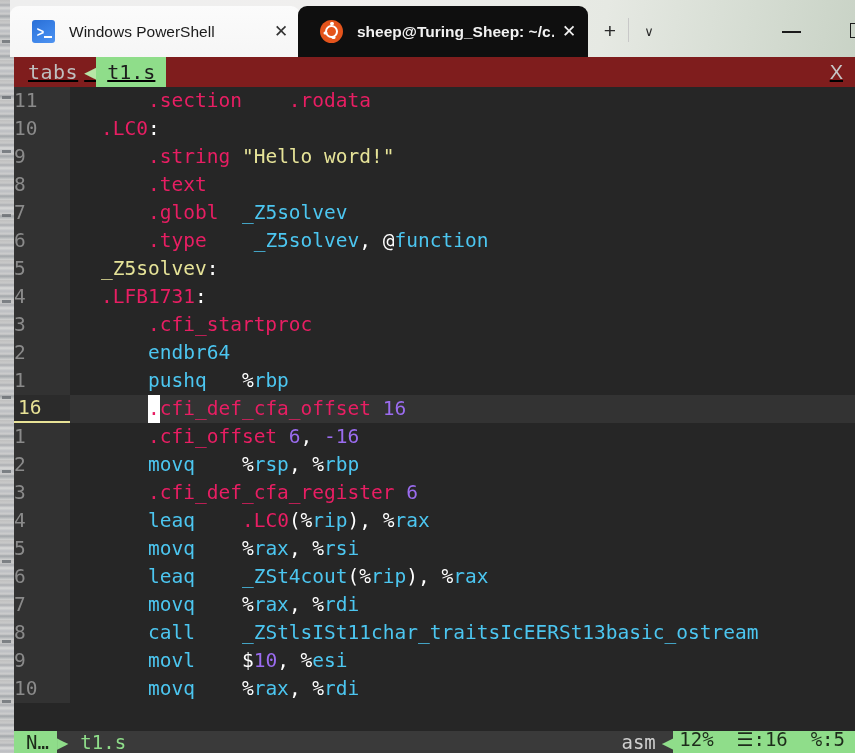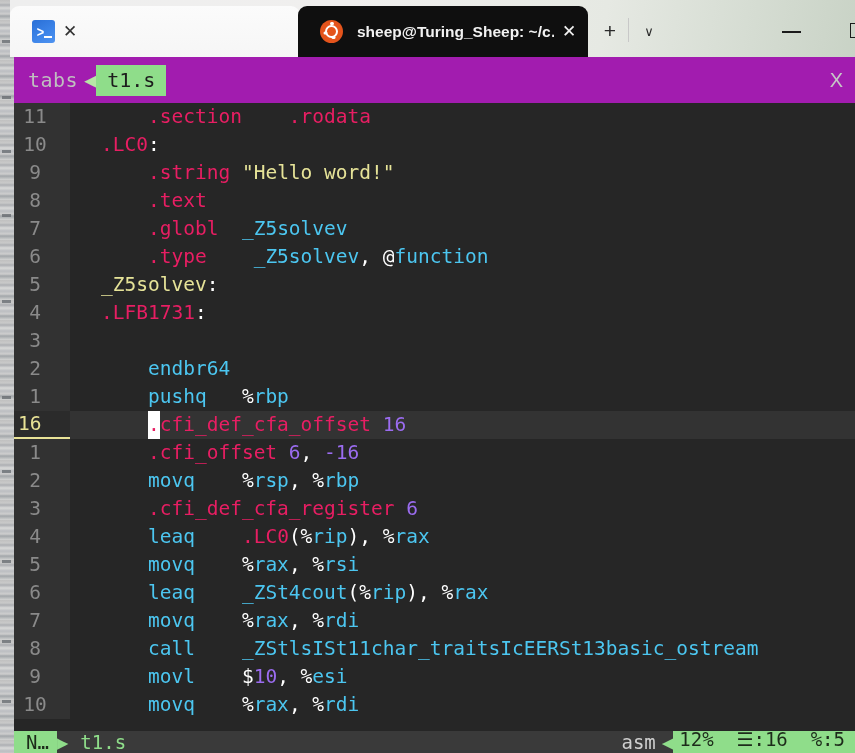--- a/index.html
+++ b/index.html
@@ -148,23 +148,23 @@
     width: 841px; height: 696px;
     background: #262626;
     overflow: hidden;
     font-family: "DejaVu Sans Mono", monospace;
     font-size: 19.5px;
   }
 
   
   #tabline {
     position: relative;
-    height: 46px;
-    background: #a21caf;
-    display: flex; align-items: center;
+    height: 30px;
+    background: #7f1d1d;
+    display: flex; align-items: center; text-decoration: underline;
   }
   #tabline-label {
     color: #bfbfbf;
     font-size: 20px;
     padding-left: 14px;
     letter-spacing: .5px;
   }
   #tabline-sep {
     color: #b7e6a6;
     font-size: 20px;
@@ -195,21 +195,21 @@
     position: relative;
     height: 28px;
     display: flex;
     align-items: center;
     white-space: pre;
   }
   .code-line.cursorline { background: #333333; }
   .lnum {
     width: 56px;
     flex: 0 0 auto;
-    text-align: center;
+    text-align: left;
     padding-right: 14px;
     box-sizing: border-box;
     color: #8a8a8a;
     font-size: 19.5px;
     background: #323232;
     height: 28px;
     line-height: 28px;
   }
   .code-line.cursorline .lnum {
     color: #e8e296;
@@ -294,20 +294,21 @@
   <div class="flek" style="top:470px"></div>
   <div class="flek" style="top:560px"></div>
   <div class="flek" style="top:640px"></div>
   <div class="flek" style="top:700px"></div>
 </div>
 
 <div id="titlebar">
 
   <div class="tab" id="tab-powershell">
     <span class="tab-icon ps-icon"></span>
+    <span class="tab-title">Windows PowerShell</span>
     <span class="tab-close">✕</span>
   </div>
 
   <div class="tab" id="tab-ubuntu">
     <span class="tab-icon ubuntu-icon"></span>
     <span class="tab-title">sheep@Turing_Sheep: ~/c…</span>
     <span class="tab-close">✕</span>
   </div>
 
   <div id="newtab-btn">+</div>
@@ -329,21 +330,21 @@
 
   <div id="code-area">
       <div class="code-line"><span class="lnum">11</span><span class="ltext"><span class="c-plain">    </span><span class="c-dir">.section</span><span class="c-plain">    </span><span class="c-dir">.rodata</span></span></div>
       <div class="code-line"><span class="lnum">10</span><span class="ltext"><span class="c-dir">.LC0</span><span class="c-plain">:</span></span></div>
       <div class="code-line"><span class="lnum">9</span><span class="ltext"><span class="c-plain">    </span><span class="c-dir">.string</span><span class="c-plain"> </span><span class="c-str">"Hello word!"</span></span></div>
       <div class="code-line"><span class="lnum">8</span><span class="ltext"><span class="c-plain">    </span><span class="c-dir">.text</span></span></div>
       <div class="code-line"><span class="lnum">7</span><span class="ltext"><span class="c-plain">    </span><span class="c-dir">.globl</span><span class="c-plain">  </span><span class="c-id">_Z5solvev</span></span></div>
       <div class="code-line"><span class="lnum">6</span><span class="ltext"><span class="c-plain">    </span><span class="c-dir">.type</span><span class="c-plain">    </span><span class="c-id">_Z5solvev</span><span class="c-plain">, @</span><span class="c-id">function</span></span></div>
       <div class="code-line"><span class="lnum">5</span><span class="ltext"><span class="c-str">_Z5solvev</span><span class="c-plain">:</span></span></div>
       <div class="code-line"><span class="lnum">4</span><span class="ltext"><span class="c-dir">.LFB1731</span><span class="c-plain">:</span></span></div>
-      <div class="code-line"><span class="lnum">3</span><span class="ltext"><span class="c-plain">    </span></span></div>
+      <div class="code-line"><span class="lnum">3</span><span class="ltext"><span class="c-plain">    </span><span class="c-dir">.cfi_startproc</span></span></div>
       <div class="code-line"><span class="lnum">2</span><span class="ltext"><span class="c-plain">    </span><span class="c-id">endbr64</span></span></div>
       <div class="code-line"><span class="lnum">1</span><span class="ltext"><span class="c-plain">    </span><span class="c-id">pushq</span><span class="c-plain">   %</span><span class="c-id">rbp</span></span></div>
       <div class="code-line cursorline"><span class="lnum">16</span><span class="ltext"><span class="c-plain">    </span><span class="cursor-blk">.</span><span class="c-dir">cfi_def_cfa_offset</span><span class="c-plain"> </span><span class="c-num">16</span></span></div>
       <div class="code-line"><span class="lnum">1</span><span class="ltext"><span class="c-plain">    </span><span class="c-dir">.cfi_offset</span><span class="c-plain"> </span><span class="c-num">6</span><span class="c-plain">, </span><span class="c-num">-16</span></span></div>
       <div class="code-line"><span class="lnum">2</span><span class="ltext"><span class="c-plain">    </span><span class="c-id">movq</span><span class="c-plain">    %</span><span class="c-id">rsp</span><span class="c-plain">, %</span><span class="c-id">rbp</span></span></div>
       <div class="code-line"><span class="lnum">3</span><span class="ltext"><span class="c-plain">    </span><span class="c-dir">.cfi_def_cfa_register</span><span class="c-plain"> </span><span class="c-num">6</span></span></div>
       <div class="code-line"><span class="lnum">4</span><span class="ltext"><span class="c-plain">    </span><span class="c-id">leaq</span><span class="c-plain">    </span><span class="c-dir">.LC0</span><span class="c-plain">(%</span><span class="c-id">rip</span><span class="c-plain">), %</span><span class="c-id">rax</span></span></div>
       <div class="code-line"><span class="lnum">5</span><span class="ltext"><span class="c-plain">    </span><span class="c-id">movq</span><span class="c-plain">    %</span><span class="c-id">rax</span><span class="c-plain">, %</span><span class="c-id">rsi</span></span></div>
       <div class="code-line"><span class="lnum">6</span><span class="ltext"><span class="c-plain">    </span><span class="c-id">leaq</span><span class="c-plain">    </span><span class="c-id">_ZSt4cout</span><span class="c-plain">(%</span><span class="c-id">rip</span><span class="c-plain">), %</span><span class="c-id">rax</span></span></div>
       <div class="code-line"><span class="lnum">7</span><span class="ltext"><span class="c-plain">    </span><span class="c-id">movq</span><span class="c-plain">    %</span><span class="c-id">rax</span><span class="c-plain">, %</span><span class="c-id">rdi</span></span></div>

